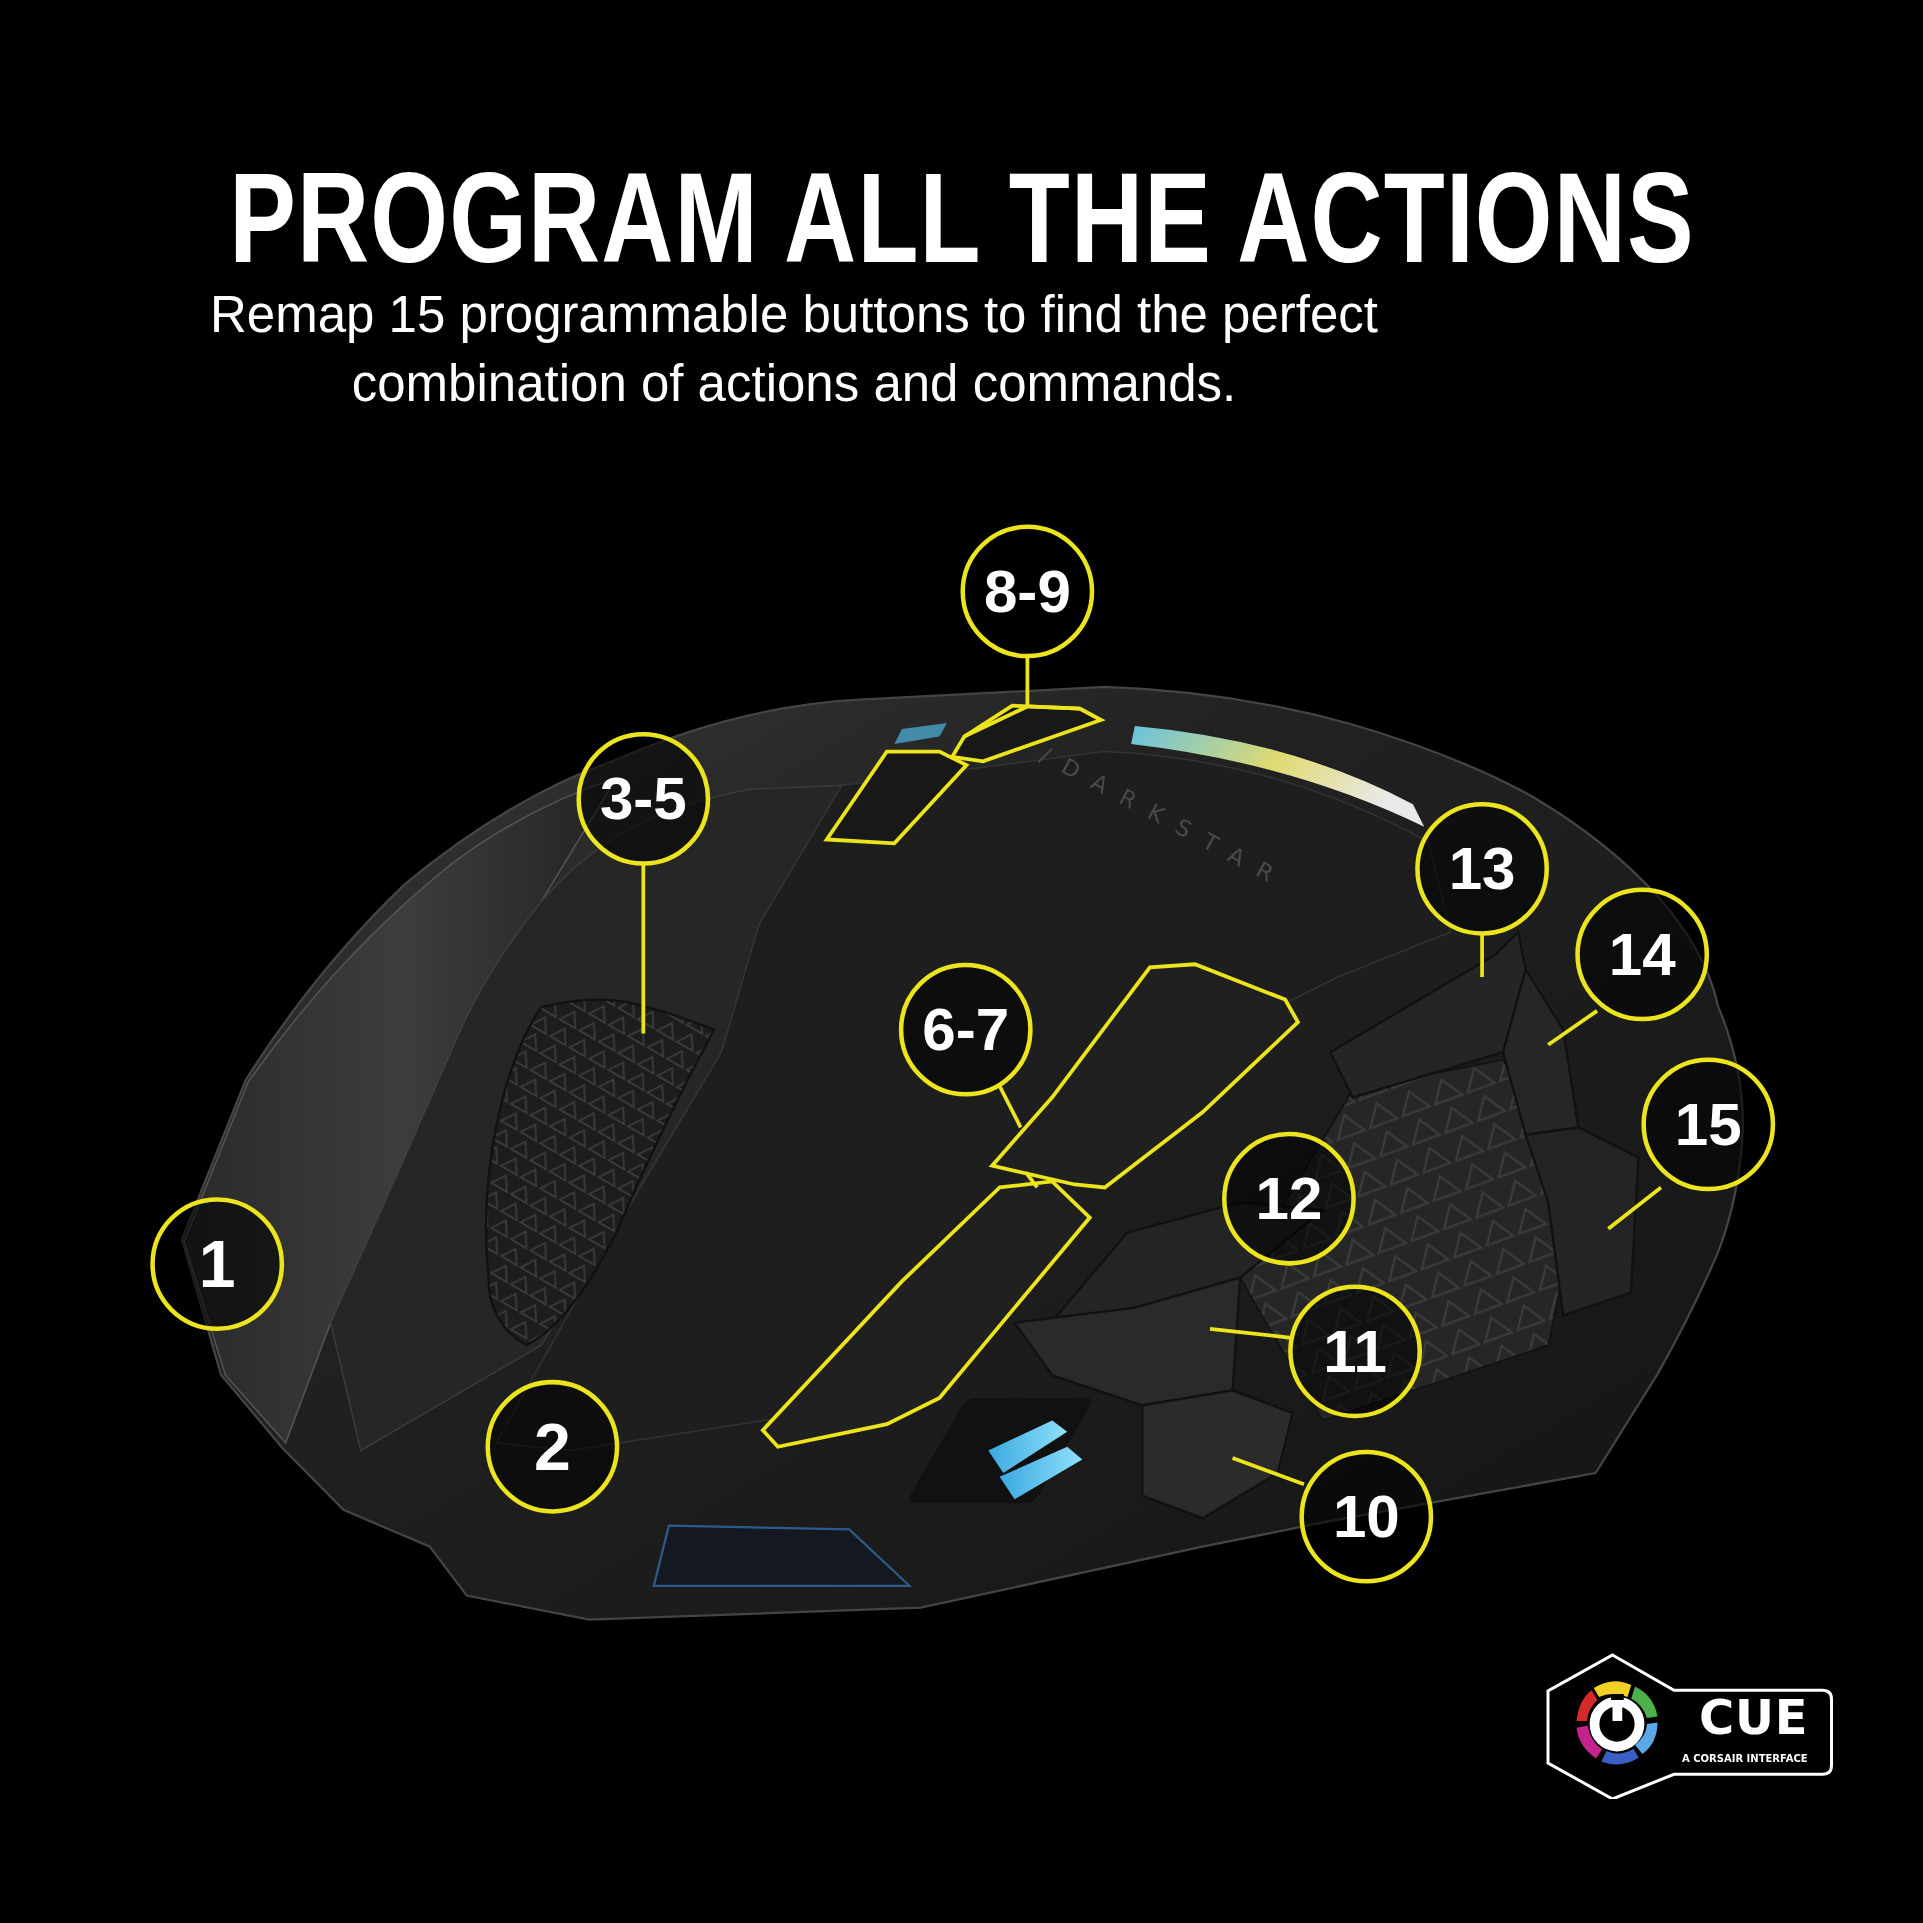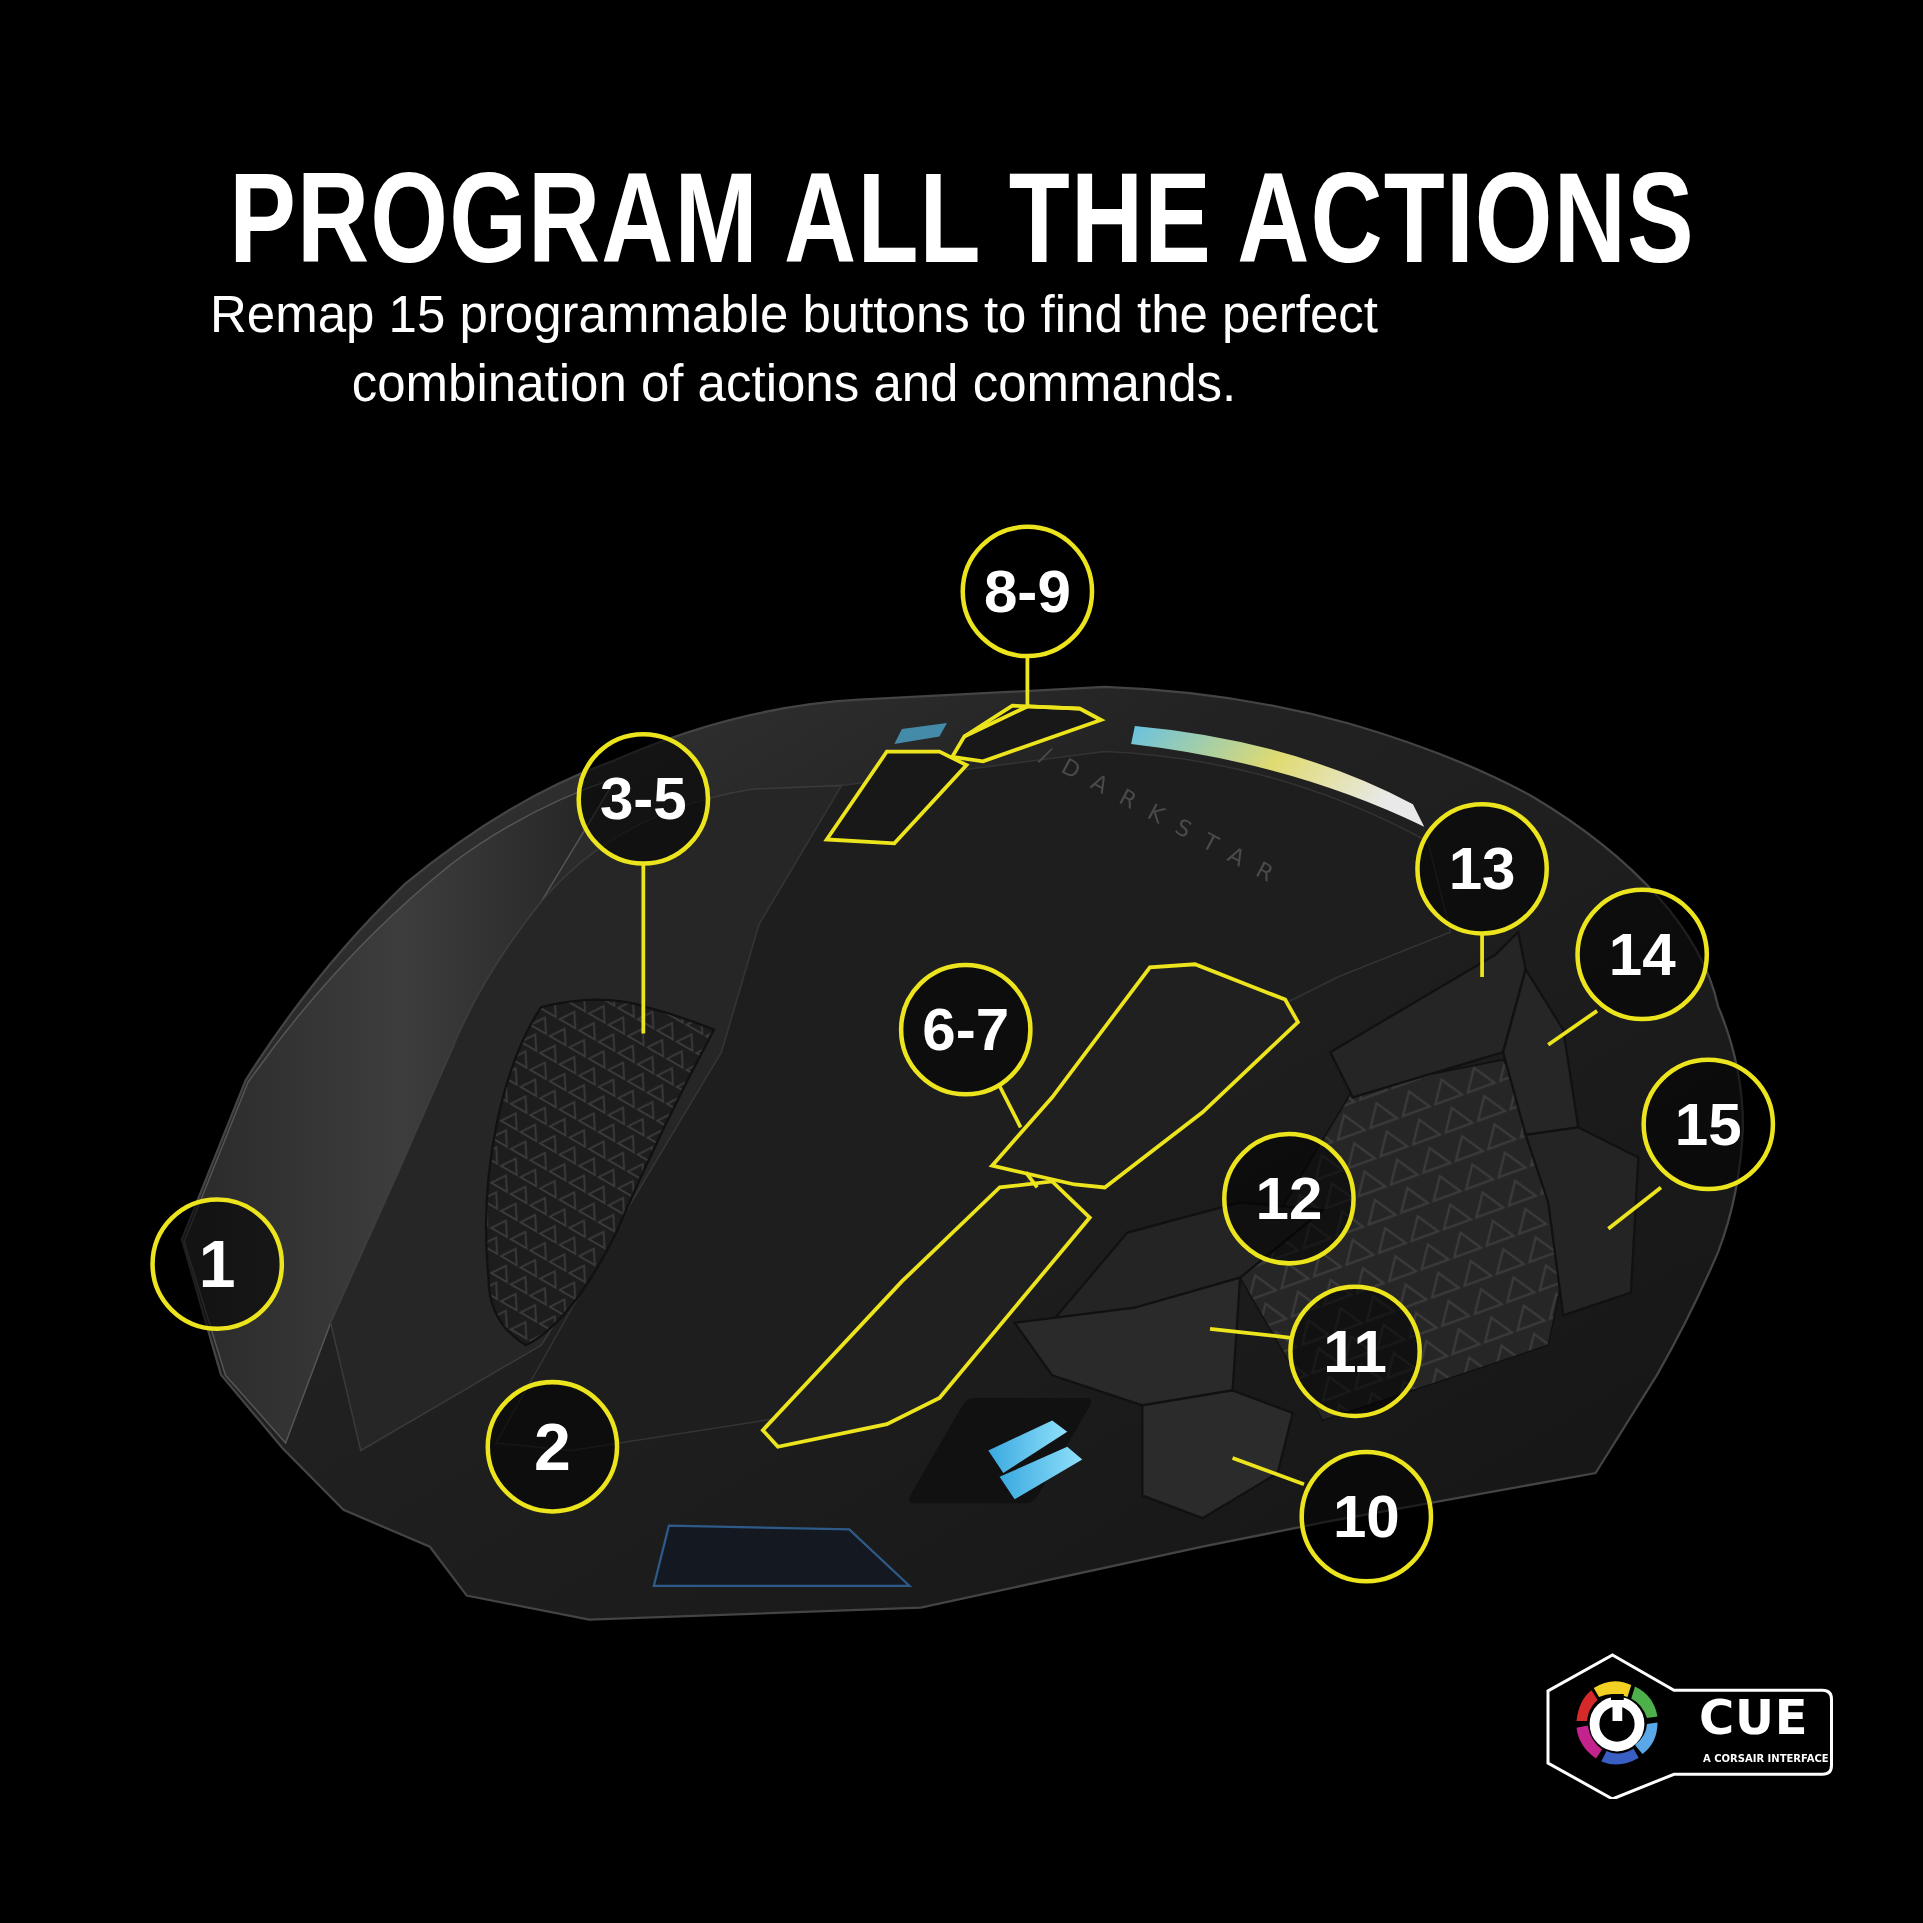--- a/index.html
+++ b/index.html
@@ -5,21 +5,21 @@
   html, body { margin:0; padding:0; background:#000; }
   body { width:1924px; height:1924px; position:relative; overflow:hidden; font-family:"Liberation Sans", sans-serif; color:#fff; }
   .headline { position:absolute; left:0; top:154px; width:1924px; text-align:center; font-family:"Liberation Sans", sans-serif; font-weight:700; font-size:128px; letter-spacing:1.5px; transform:scaleX(0.78); transform-origin:center; line-height:1; color:#fff; white-space:nowrap; }
   .sub { position:absolute; left:0; width:1588px; text-align:center; font-family:"Liberation Sans", sans-serif; font-size:51px; line-height:1; color:#fff; white-space:nowrap; }
   .sub.l1 { top:289px; }
   .sub.l2 { top:358px;text-align:center; }
   svg.stage { position:absolute; left:0; top:0; width:1924px; height:1924px; }
   .callout-label { font-family:"Liberation Sans", sans-serif; font-weight:700; fill:#fff; text-anchor:middle; dominant-baseline:central; }
   .cue { position:absolute; left:1537px; top:1649px; width:301px; height:150px; }
   .cue-text { position:absolute; left:162px; top:44px; font-family:"DejaVu Sans", sans-serif; font-weight:700; font-size:48px; color:#fff; line-height:1; letter-spacing:0.8px; }
-  .cue-sub { position:absolute; left:166px; top:105px; font-family:"DejaVu Sans", sans-serif; font-weight:700; font-size:10px; color:#fff; line-height:1; white-space:nowrap; }
+  .cue-sub { position:absolute; left:145px; top:105px; font-family:"DejaVu Sans", sans-serif; font-weight:700; font-size:10px; color:#fff; line-height:1; white-space:nowrap; }
 </style>
 </head>
 <body>
 
 <div class="headline">PROGRAM ALL THE ACTIONS</div>
 <div class="sub l1">Remap 15 programmable buttons to find the perfect</div>
 <div class="sub l2">combination of actions and commands.</div>
 
 <svg class="stage" viewBox="0 0 2560 2560" xmlns="http://www.w3.org/2000/svg">
   <defs>

